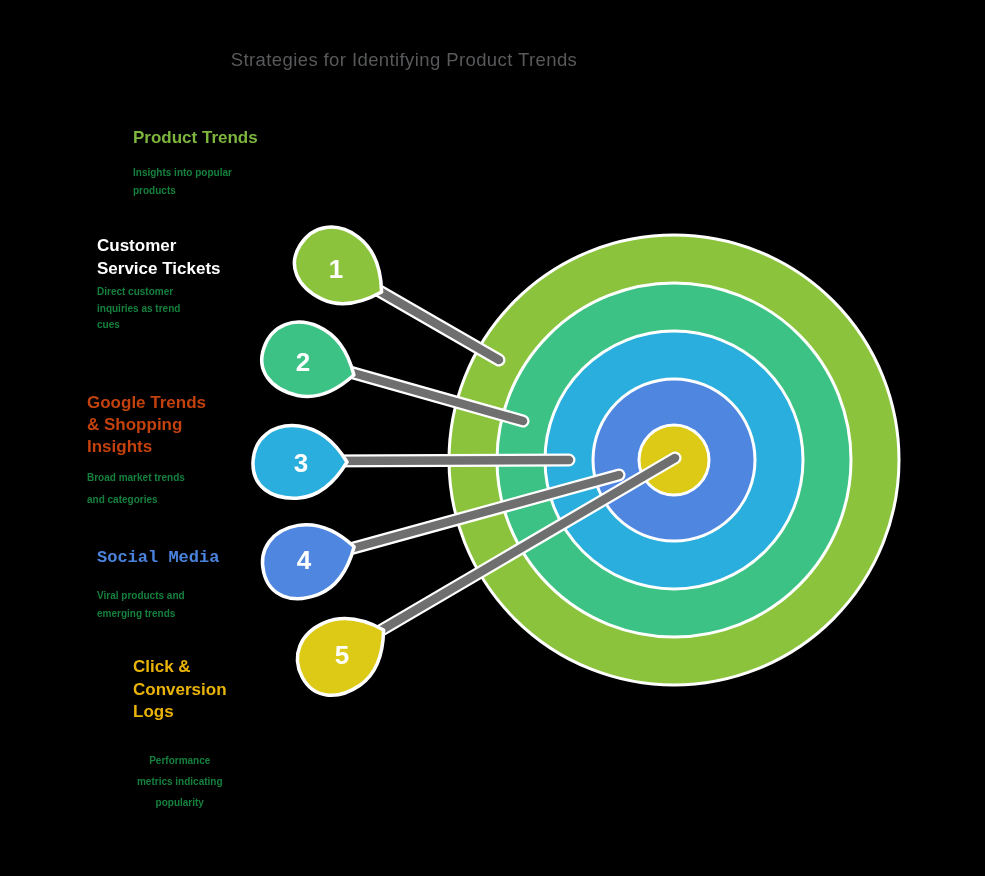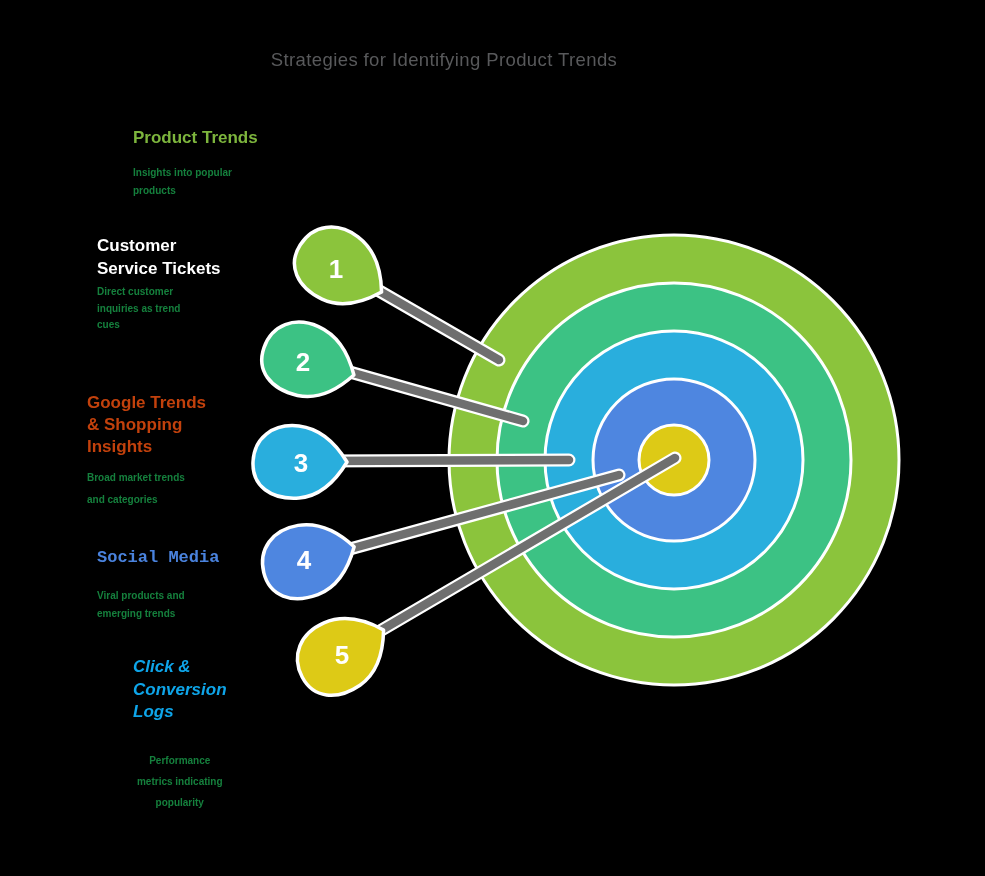--- a/index.html
+++ b/index.html
@@ -10,21 +10,20 @@
     position: relative;
     overflow: hidden;
   }
   .stage { position: absolute; inset: 0; width: 985px; height: 876px; }
 
   .title {
     position: absolute; top: 49px; left: 0; width: 808px;
     text-align: center;
     font-size: 18.5px; font-weight: normal; letter-spacing: 0.4px;
     color: #58595b;
-    margin-left: 40px;
   }
 
   .label-block { position: absolute; }
   .label-block .heading {
     font-size: 17px; font-weight: bold;
     white-space: pre-line;
     margin: 0;
   }
   .label-block .desc {
     font-size: 10px; font-weight: bold;
@@ -129,21 +128,21 @@
 and categories</div>
   </div>
 
   <div class="label-block lb-4">
     <div class="heading" style="color: rgb(74, 131, 222);">Social Media</div>
     <div class="desc">Viral products and
 emerging trends</div>
   </div>
 
   <div class="label-block lb-5">
-    <div class="heading" style="color: #0ea5e9; font-style: italic;">Click &amp;
+    <div class="heading" style="color: #eab308;">Click &amp;
 Conversion
 Logs</div>
     <div class="desc">Performance
 metrics indicating
 popularity</div>
   </div>
 
 </div>
 
 </body></html>

